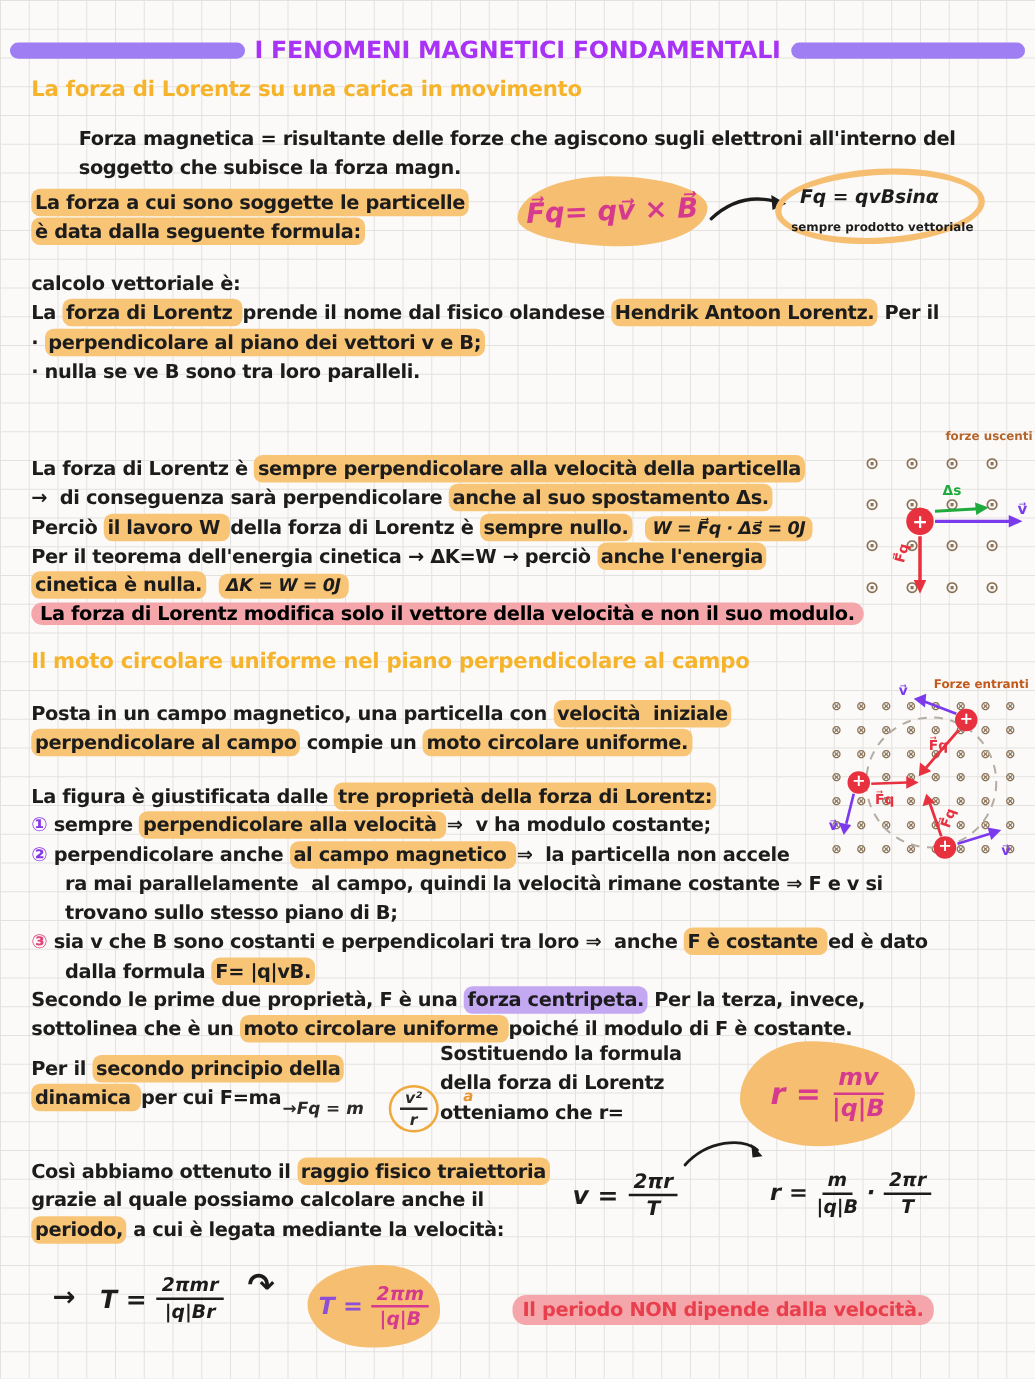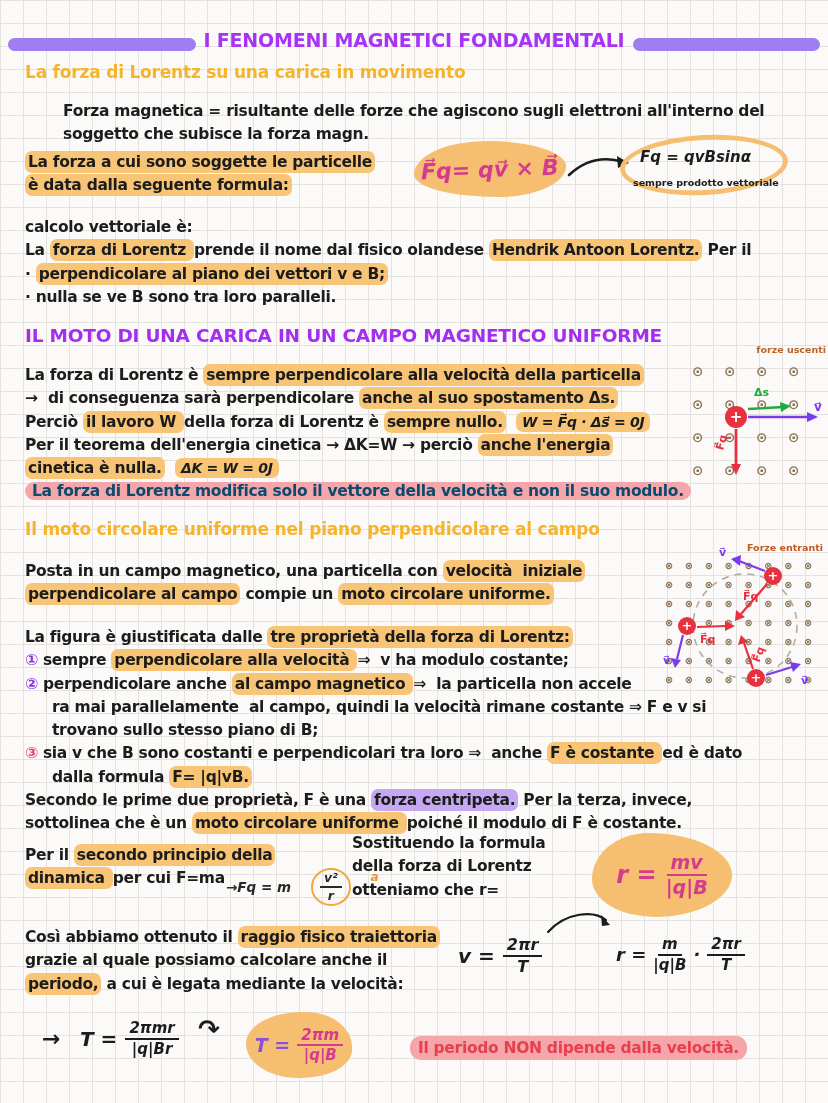--- a/index.html
+++ b/index.html
@@ -5,32 +5,32 @@
   html,body{margin:0;padding:0;background:#e8e8e8;}
   #page{position:relative;width:828px;height:1103px;overflow:hidden;
     color:#1c1c1c;
     font-family:"DejaVu Sans","Liberation Sans",sans-serif;
     background-color:#fbfaf8;
     background-image:linear-gradient(#e3e2df 1px,transparent 1px),
                      linear-gradient(90deg,#e3e2df 1px,transparent 1px);
     background-size:23px 23px;}
   .abs{position:absolute;}
   
-  .title-row{position:absolute;top:29px;left:8px;right:8px;display:flex;align-items:flex-end;gap:8px;}
+  .title-row{position:absolute;top:29px;left:8px;right:8px;display:flex;align-items:center;gap:8px;}
   .bar{height:13px;background:#9f7df2;border-radius:8px;flex:1;}
   .title-text{color:#a832f5;font-weight:bold;font-size:19px;letter-spacing:-0.2px;white-space:nowrap;}
   
   .h-yellow{color:#f6b42c;font-weight:bold;font-size:17px;letter-spacing:-0.2px;white-space:nowrap;}
   .h-purple{color:#a42df0;font-weight:bold;font-size:18.5px;letter-spacing:-0.2px;white-space:nowrap;}
   
   .rich{font-weight:bold;font-size:15.5px;letter-spacing:-0.3px;}
   .rl{line-height:23.3px;height:23.3px;white-space:pre;}
   .seg.hl{background:#f8c577;border-radius:7px;padding:2px 3px;}
   .seg.hlp{background:#c4a8f2;border-radius:7px;padding:2px 3px;}
-  .seg.hlr{background:#f5a6aa;color:#0c4a6e;border-radius:10px;padding:0 7px;}
+  .seg.hlr{background:#f5a6aa;color:#000000;border-radius:10px;padding:0 7px;}
   .seg.hwhl{background:#f8c577;border-radius:7px;padding:2px 6px;font-style:italic;font-weight:600;font-size:14px;}
   .seg.c1{color:#8735e8;}
   .seg.c3{color:#e0457b;}
   .seg.ind{padding-left:27px;}
   
   .blob{background:#f6be70;display:flex;align-items:center;justify-content:center;
         border-radius:48% 52% 45% 55% / 60% 45% 55% 40%;}
   .pink{color:#d63a8e;}
   .frac{display:inline-flex;flex-direction:column;align-items:center;line-height:1.1;vertical-align:middle;}
   .frac .fnum{border-bottom:2px solid currentColor;padding:0 4px 1px;}
@@ -82,21 +82,20 @@
   <div class="abs hw" style="left:640px;top:148px;font-size:15px;">Fq = qvBsinα</div>
   <div class="abs" style="left:633px;top:177px;font-size:9.5px;font-weight:bold;">sempre prodotto vettoriale</div>
 
   <div class="abs rich" style="left:25px;top:216px;">
       <div class="rl"><span class="seg">calcolo vettoriale è:</span></div>
       <div class="rl"><span class="seg">La </span><span class="seg hl">forza di Lorentz </span><span class="seg">prende il nome dal fisico olandese </span><span class="seg hl">Hendrik Antoon Lorentz.</span><span class="seg"> Per il</span></div>
       <div class="rl"><span class="seg">· </span><span class="seg hl">perpendicolare al piano dei vettori v e B;</span></div>
       <div class="rl"><span class="seg">· nulla se ve B sono tra loro paralleli.</span></div>
     </div>
 
-  <div class="abs h-purple" style="left:25px;top:325px;">IL MOTO DI UNA CARICA IN UN CAMPO MAGNETICO UNIFORME</div>
   <div class="abs rich" style="left:25px;top:364px;">
       <div class="rl"><span class="seg">La forza di Lorentz è </span><span class="seg hl">sempre perpendicolare alla velocità della particella</span></div>
       <div class="rl"><span class="seg">→  di conseguenza sarà perpendicolare </span><span class="seg hl">anche al suo spostamento Δs.</span></div>
       <div class="rl"><span class="seg">Perciò </span><span class="seg hl">il lavoro W </span><span class="seg">della forza di Lorentz è </span><span class="seg hl">sempre nullo.</span><span class="seg">  </span><span class="seg hwhl">W = F⃗q · Δs⃗ = 0J</span></div>
       <div class="rl"><span class="seg">Per il teorema dell'energia cinetica → ΔK=W → perciò </span><span class="seg hl">anche l'energia</span></div>
       <div class="rl"><span class="seg hl">cinetica è nulla.</span><span class="seg">  </span><span class="seg hwhl">ΔK = W = 0J</span></div>
       <div class="rl"><span class="seg hlr">La forza di Lorentz modifica solo il vettore della velocità e non il suo modulo.</span></div>
     </div>
 
   <div class="abs" style="left:690px;top:344px;width:136px;height:140px;">

